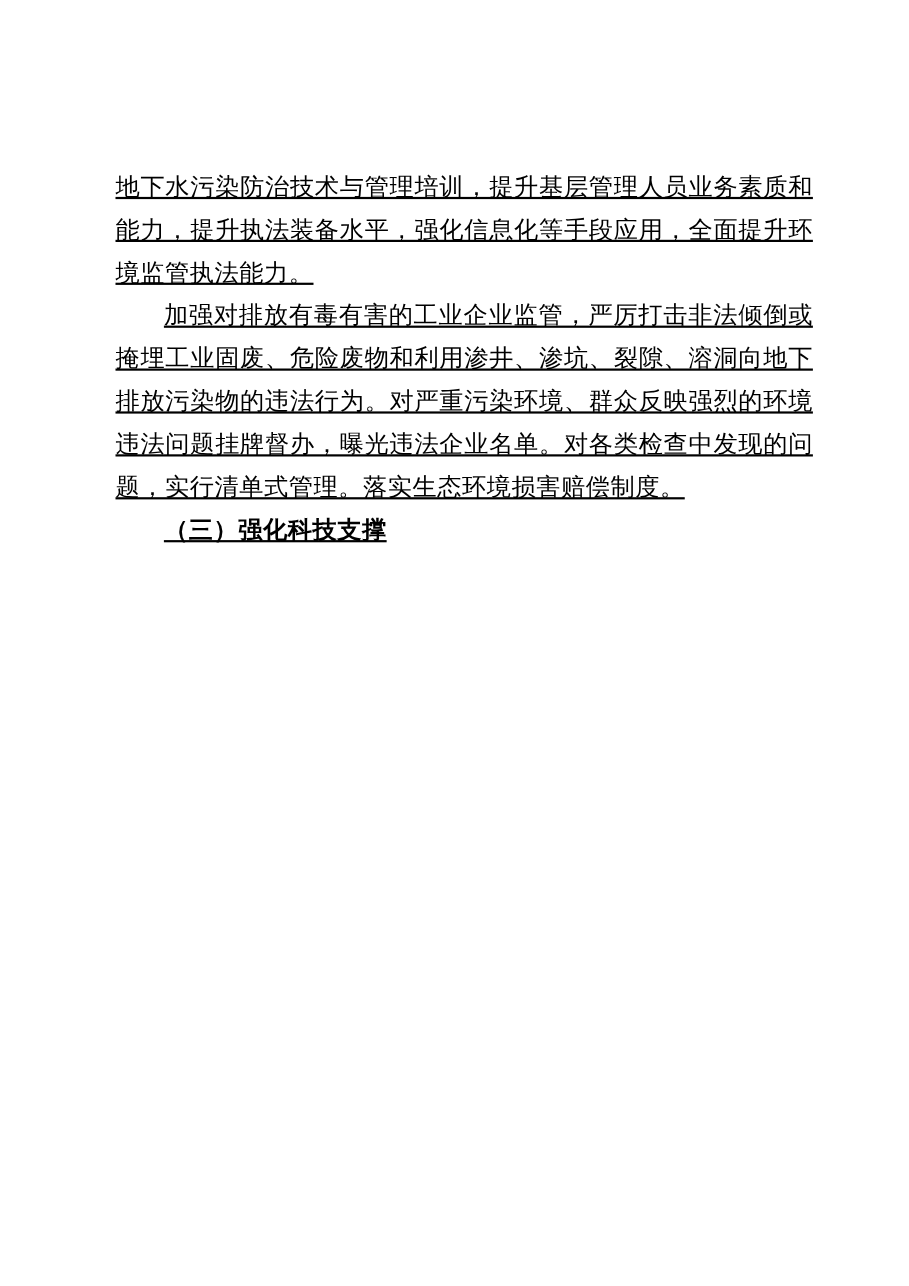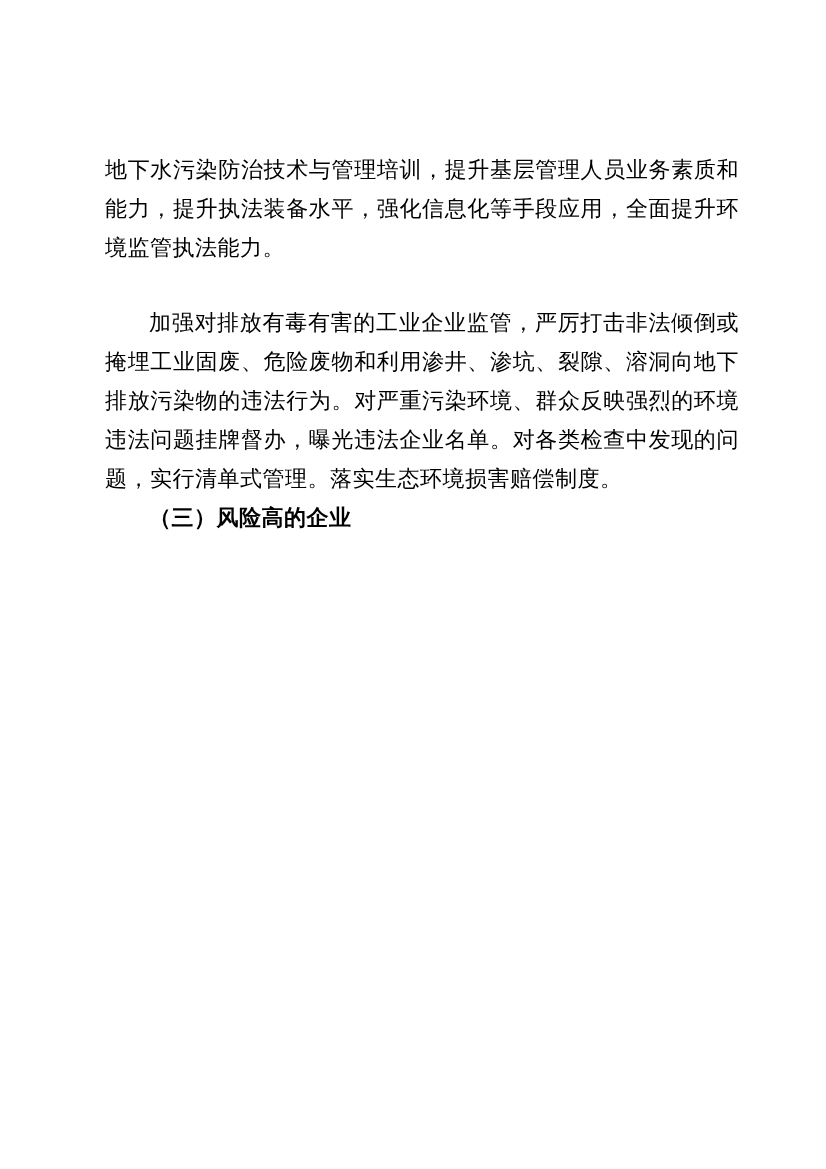--- a/index.html
+++ b/index.html
@@ -13,48 +13,48 @@
     overflow: hidden;
     font-family: "Liberation Serif", "DejaVu Serif", serif;
     color: #000000;
   }
   .page {
     box-sizing: border-box;
     width: 826px;
     height: 1169px;
     padding: 150px 87px 88px 105px;
     background: #ffffff;
+    text-decoration: underline;
   }
   .para {
     margin: 0;
     font-size: 22px;
     line-height: 39px;
     text-align: justify;
     text-justify: inter-character;
     letter-spacing: 0.5px;
     word-break: break-all;
   }
   .para.indent {
     text-indent: 2em;
-    margin-top: 36px;
   }
   .heading {
     margin: 0;
     font-size: 22px;
     line-height: 39px;
     font-weight: bold;
     text-indent: 2em;
     letter-spacing: 0.5px;
   }
 </style>
 </head>
 <body>
 
 <div class="page">
   <p class="para">地下水污染防治技术与管理培训，提升基层管理人员业务素质和能力，提升执法装备水平，强化信息化等手段应用，全面提升环境监管执法能力。</p>
 
   <p class="para indent">加强对排放有毒有害的工业企业监管，严厉打击非法倾倒或掩埋工业固废、危险废物和利用渗井、渗坑、裂隙、溶洞向地下排放污染物的违法行为。对严重污染环境、群众反映强烈的环境违法问题挂牌督办，曝光违法企业名单。对各类检查中发现的问题，实行清单式管理。落实生态环境损害赔偿制度。</p>
 
 
-  <h3 class="heading">（三）风险高的企业</h3>
+  <h3 class="heading">（三）强化科技支撑</h3>
 
 
 </div>
 
 </body></html>

